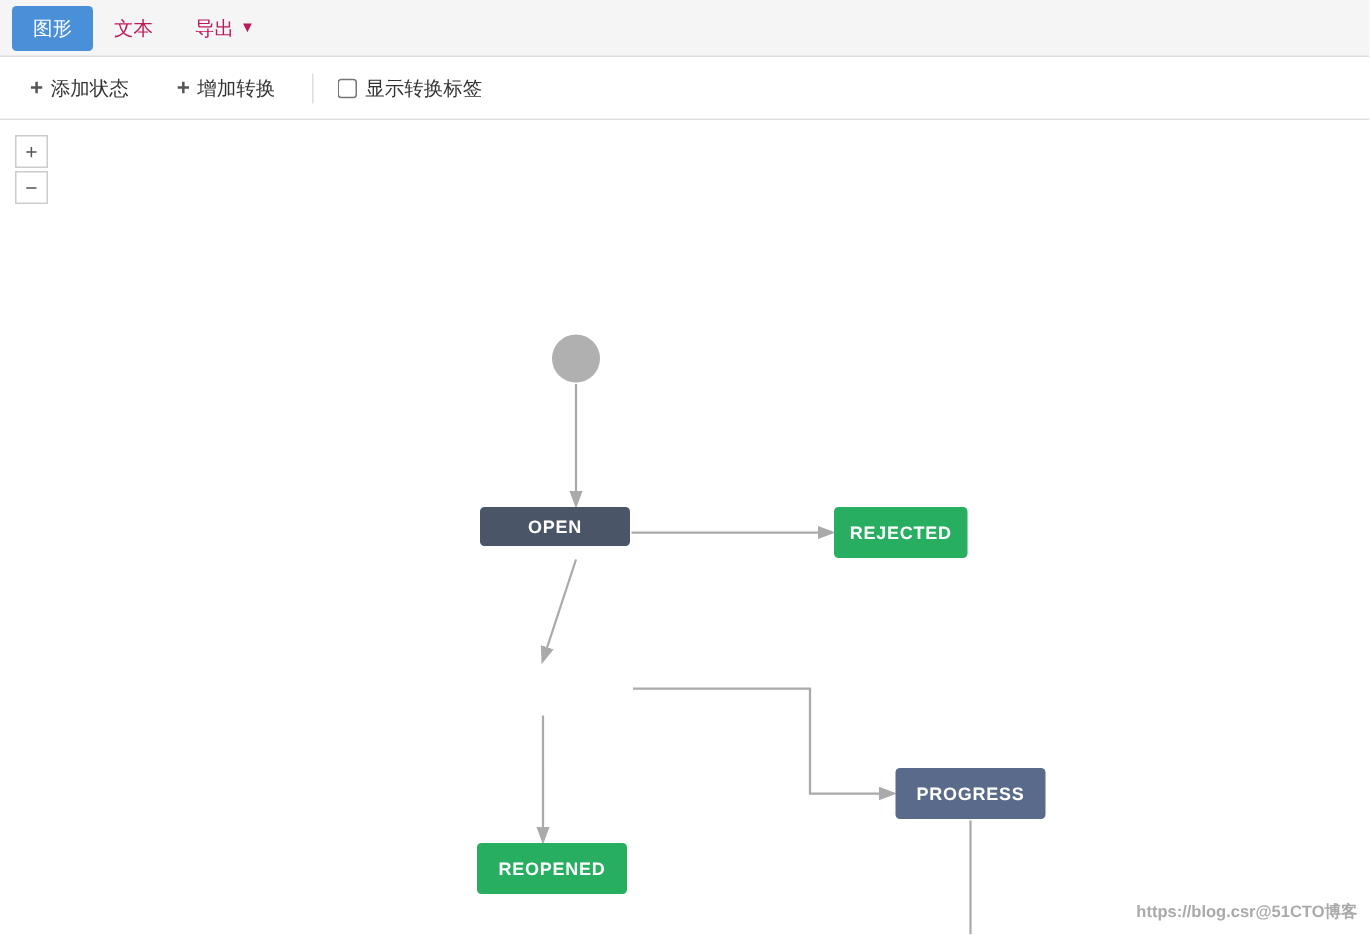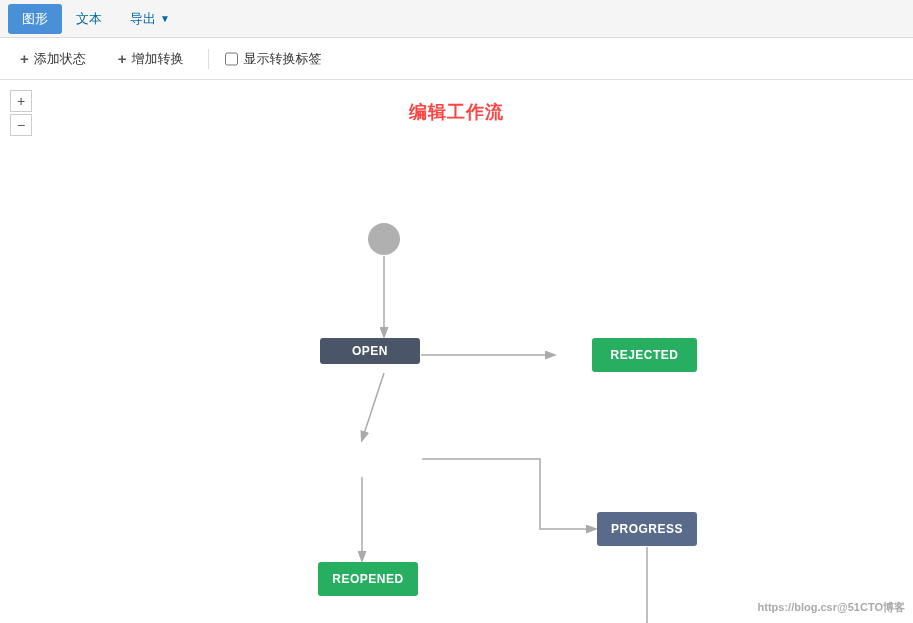--- a/index.html
+++ b/index.html
@@ -11,21 +11,21 @@
       align-items: center;
       height: 38px;
       background: #f5f5f5;
       border-bottom: 1px solid #ddd;
       padding: 0 8px;
       gap: 0;
     }
     .menu-item {
       padding: 6px 14px;
       font-size: 13px;
-      color: #0369a1;
+      color: #be185d;
       cursor: pointer;
       border-radius: 3px;
       display: flex;
       align-items: center;
       gap: 4px;
     }
     .menu-item.active {
       background: #4a90d9;
       color: #fff;
     }
@@ -192,21 +192,20 @@
   </label>
 </div>
 
 <div class="canvas">
 
   <div class="zoom-controls">
     <div class="zoom-btn">+</div>
     <div class="zoom-btn">−</div>
   </div>
 
-  <div class="diagram-title">编辑工作流</div>
 
   <svg class="diagram-svg">
 
     <line x1="384" y1="176" x2="384" y2="256" stroke="#aaa" stroke-width="1.5" marker-end="url(#arrowhead)"></line>
 
     <line x1="421" y1="275" x2="554" y2="275" stroke="#aaa" stroke-width="1.5" marker-end="url(#arrowhead)"></line>
 
     <line x1="384" y1="293" x2="362" y2="360" stroke="#aaa" stroke-width="1.5" marker-end="url(#arrowhead)"></line>
 
     <path d="M 422 379 L 540 379 L 540 449 L 595 449" stroke="#aaa" stroke-width="1.5" fill="none" marker-end="url(#arrowhead)"></path>
@@ -223,21 +222,21 @@
       </marker>
     </defs>
   </svg>
 
   <div class="start-circle" style="left: 368px; top: 143px;"></div>
 
   <div class="state-box" style="left: 320px; top: 258px; width: 100px; height: 26px; background: #4a5568;">
     OPEN
   </div>
 
-  <div class="state-box" style="left: 556px; top: 258px; width: 105px; height: 34px; background: #27ae60; margin-left: 36px;">
+  <div class="state-box" style="left: 556px; top: 258px; width: 89px; height: 34px; background: #27ae60;">
     REJECTED
   </div>
 
 
   <div class="state-box" style="left: 597px; top: 432px; width: 100px; height: 34px; background: #5a6a8a;">
     PROGRESS
   </div>
 
   <div class="state-box" style="left: 318px; top: 482px; width: 100px; height: 34px; background: #27ae60;">
     REOPENED

